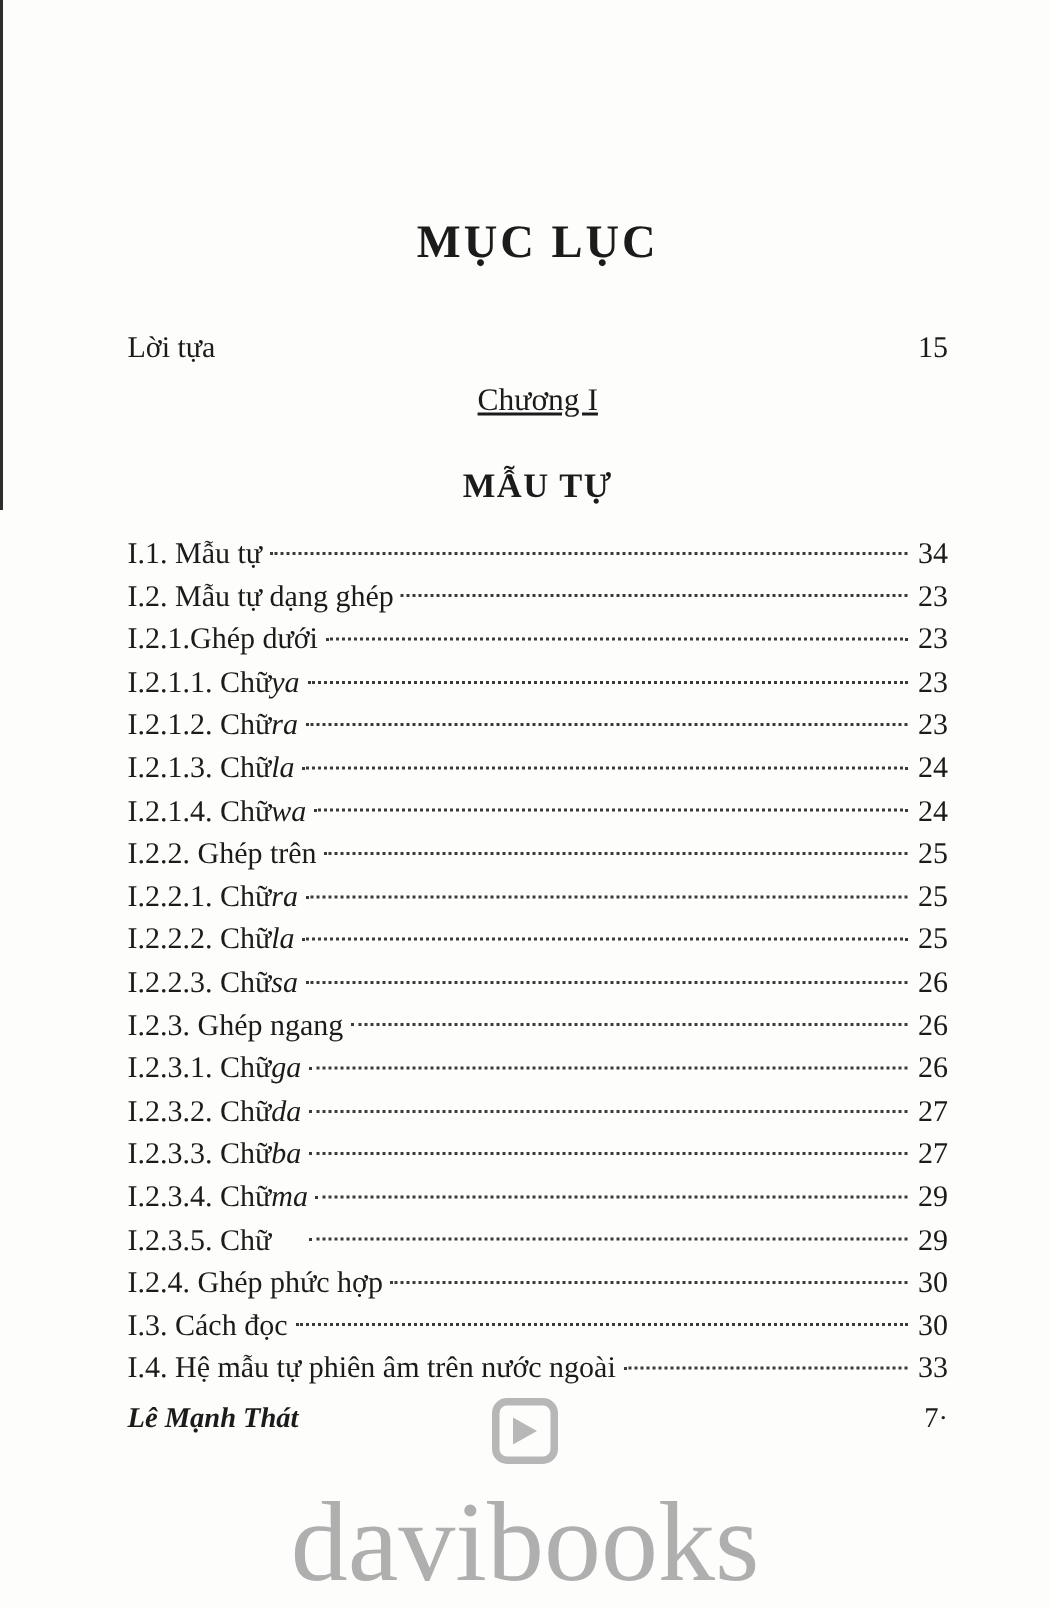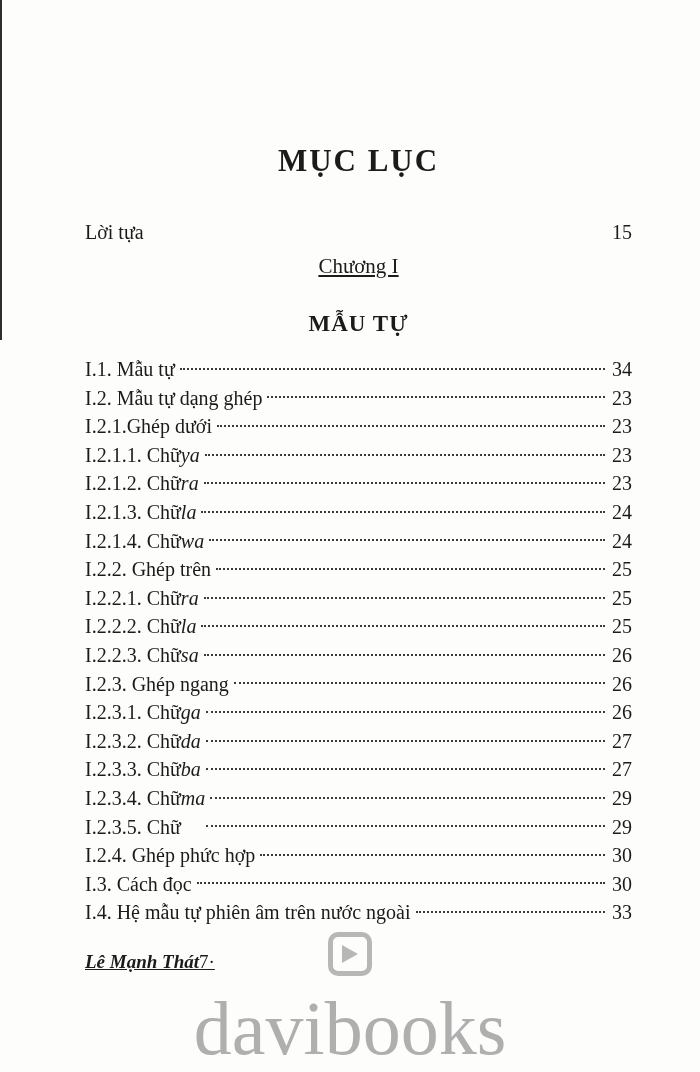--- a/index.html
+++ b/index.html
@@ -58,25 +58,24 @@
   .leader {
     flex: 1;
     height: 0;
     border-bottom: 2px dotted #3a3a3a;
     margin: 0 3px 1px 5px;
     min-width: 12px;
   }
   .toc-page { min-width: 24px; text-align: right; }
   .footer-row {
     display: flex;
-    justify-content: flex-start;
+    justify-content: space-between;
     align-items: baseline;
-    margin-top: 24px;
+    margin-top: 8px;
     font-size: 19px;
-    text-decoration: underline;
   }
   .footer-author { font-weight: bold; font-style: italic; }
   .watermark {
     position: absolute;
     left: 0;
     right: 0;
     bottom: 6px;
     text-align: center;
     color: #9c9c9c;
     opacity: 0.8;

